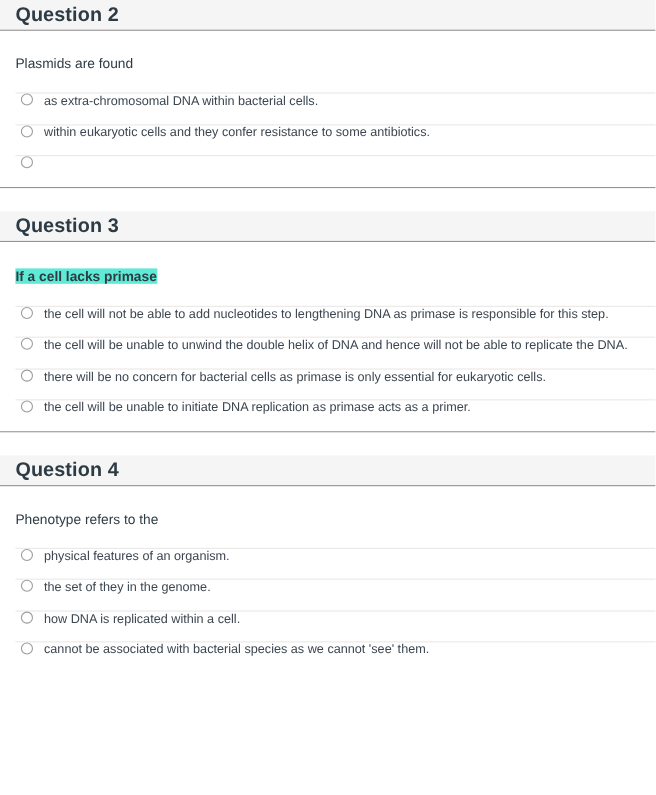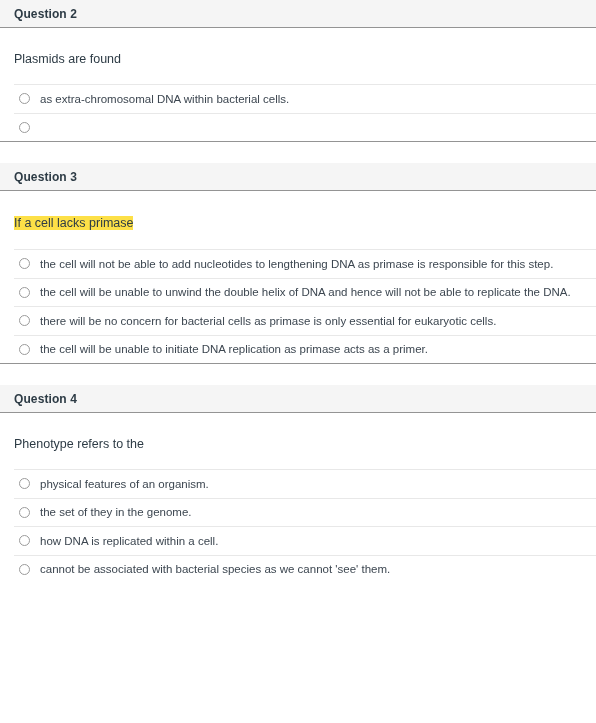--- a/index.html
+++ b/index.html
@@ -30,52 +30,52 @@
     background: #f5f5f5;
     border-bottom: 1px solid #949494;
     height: 28px;
     display: flex;
     align-items: center;
     padding: 0 14px;
     box-sizing: border-box;
   }
 
   .question-name {
-    font-size: 12px;
+    font-size: 18px;
     font-weight: bold;
     color: #2d3b45;
     letter-spacing: 0.1px;
   }
 
   .question-text-area {
     padding: 22px 14px 18px 14px;
   }
 
   .question-text {
     font-size: 12.5px;
     line-height: 16px;
     color: #2d3b45;
     display: inline;
   }
 
   .question-text.highlighted {
-    background: #fde047;
+    background: #5eead4;
     box-decoration-break: clone;
+    font-weight: bold;
     -webkit-box-decoration-break: clone;
   }
 
   
   .answers {
     padding: 0 0 0 0;
     margin: 0 0 0 14px;
   }
 
   .answer {
     display: flex;
-    align-items: center;
     border-top: 1px solid #e8e8e8;
     height: 28.5px;
     box-sizing: border-box;
     padding-left: 5px;
     cursor: pointer;
   }
 
   .answer:first-child {
     border-top: 1px solid #e8e8e8;
   }
@@ -115,20 +115,24 @@
     <div class="question-header">
       <span class="question-name">Question 2</span>
     </div>
     <div class="question-text-area">
       <span class="question-text">Plasmids are found</span>
     </div>
     <div class="answers">
       <div class="answer">
         <span class="radio"></span>
         <span class="answer-text">as extra-chromosomal DNA within bacterial cells.</span>
+      </div>
+      <div class="answer">
+        <span class="radio"></span>
+        <span class="answer-text">within eukaryotic cells and they confer resistance to some antibiotics.</span>
       </div>
       <div class="answer">
         <span class="radio"></span>
       </div>
     </div>
   </div>
 
   <div class="question-block" id="q3">
     <div class="question-header">
       <span class="question-name">Question 3</span>

